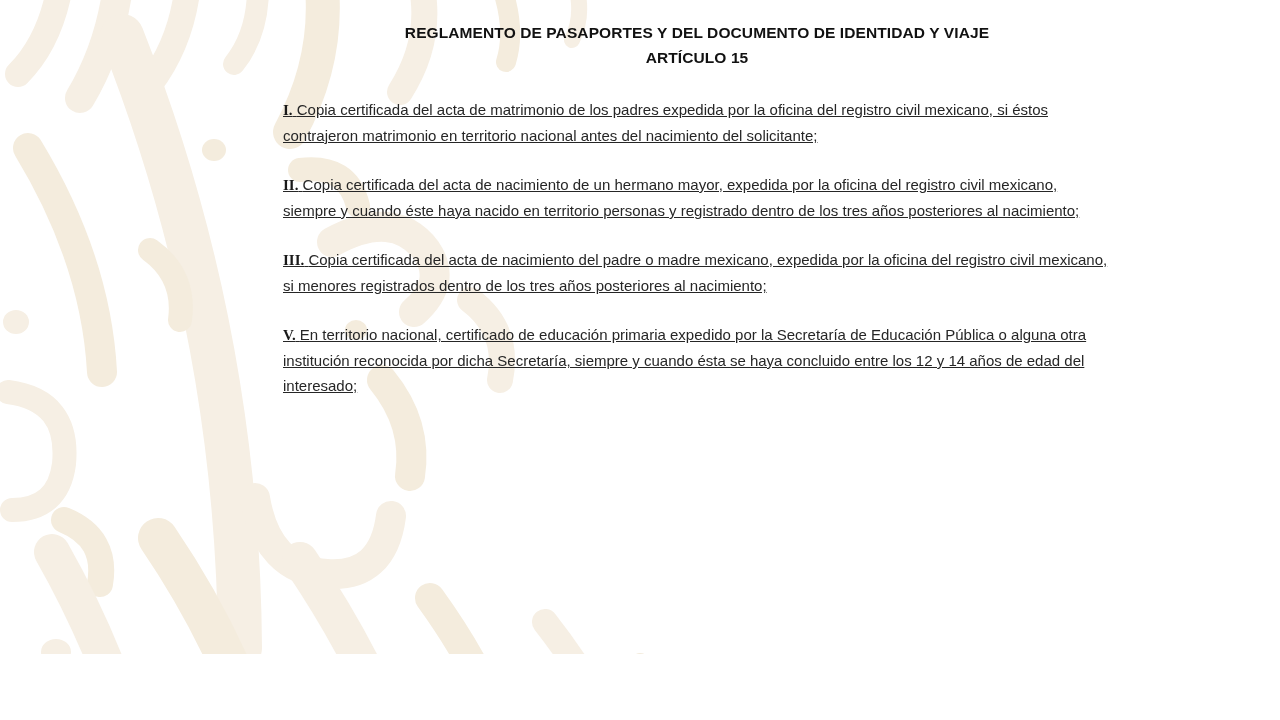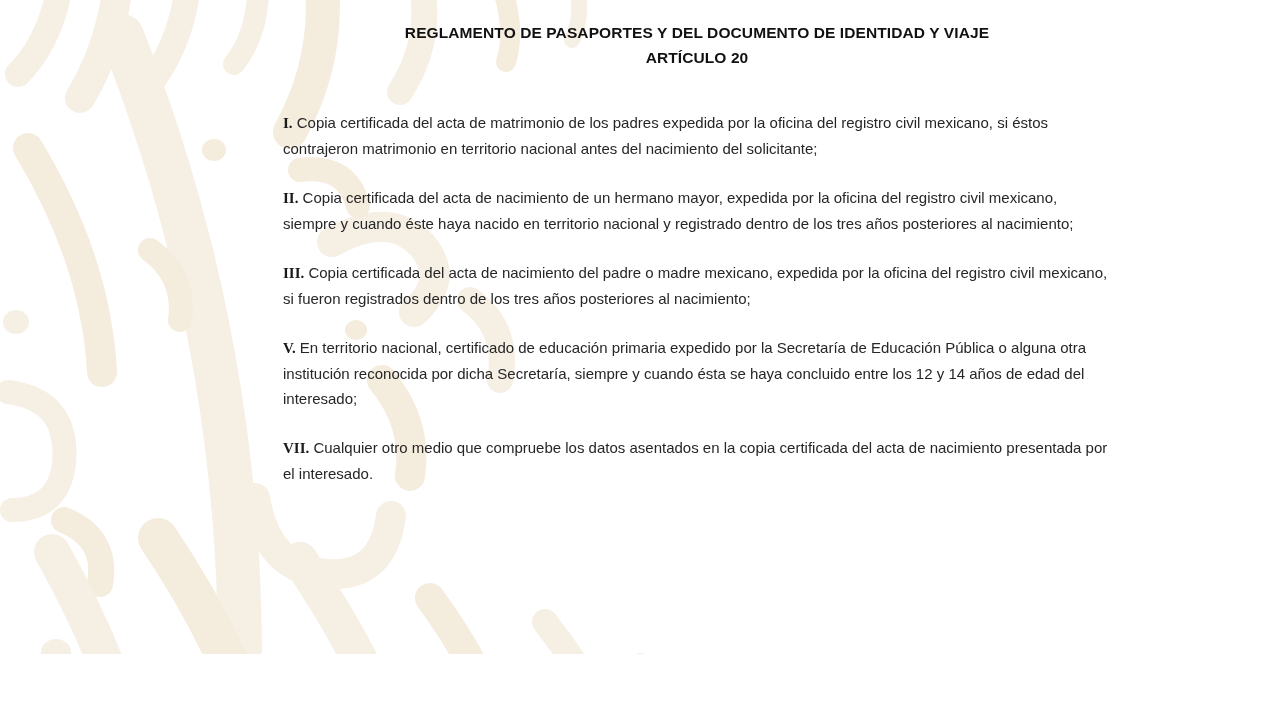--- a/index.html
+++ b/index.html
@@ -33,21 +33,22 @@
   .title-block {
     margin-top: 20px;
     text-align: center;
     font-weight: bold;
     color: #111111;
     font-size: 15.5px;
     line-height: 25px;
     letter-spacing: 0.1px;
   }
   .items {
-    margin-top: 40px;
+    margin-top: 27px;
+    text-decoration: underline;
   }
   .item {
     font-size: 15px;
     line-height: 25px;
     margin-bottom: 24px;
     text-align: left;
   }
   .item .numeral {
     font-family: "Liberation Serif", "DejaVu Serif", serif;
     font-weight: bold;
@@ -95,47 +96,43 @@
       <ellipse cx="16" cy="322" rx="13" ry="12"></ellipse>
       <ellipse cx="214" cy="150" rx="12" ry="11" fill="#f4ecdd"></ellipse>
       <ellipse cx="356" cy="330" rx="11" ry="10" fill="#f4ecdd"></ellipse>
     </g>
   </svg>
 
   <div class="content">
 
     <div class="title-block">
       <div>REGLAMENTO DE PASAPORTES Y DEL DOCUMENTO DE IDENTIDAD Y VIAJE</div>
-      <div>ARTÍCULO 20</div>
+      <div>ARTÍCULO 15</div>
     </div>
 
     <div class="items">
 
       <p class="item">
         <span class="numeral">I.</span>
         <span>Copia certificada del acta de matrimonio de los padres expedida por la oficina del registro civil mexicano, si éstos contrajeron matrimonio en territorio nacional antes del nacimiento del solicitante;</span>
       </p>
 
       <p class="item">
         <span class="numeral">II.</span>
-        <span>Copia certificada del acta de nacimiento de un hermano mayor, expedida por la oficina del registro civil mexicano, siempre y cuando éste haya nacido en territorio nacional y registrado dentro de los tres años posteriores al nacimiento;</span>
+        <span>Copia certificada del acta de nacimiento de un hermano mayor, expedida por la oficina del registro civil mexicano, siempre y cuando éste haya nacido en territorio personas y registrado dentro de los tres años posteriores al nacimiento;</span>
       </p>
 
       <p class="item">
         <span class="numeral">III.</span>
-        <span>Copia certificada del acta de nacimiento del padre o madre mexicano, expedida por la oficina del registro civil mexicano, si fueron registrados dentro de los tres años posteriores al nacimiento;</span>
+        <span>Copia certificada del acta de nacimiento del padre o madre mexicano, expedida por la oficina del registro civil mexicano, si menores registrados dentro de los tres años posteriores al nacimiento;</span>
       </p>
 
 
       <p class="item">
         <span class="numeral">V.</span>
         <span>En territorio nacional, certificado de educación primaria expedido por la Secretaría de Educación Pública o alguna otra institución reconocida por dicha Secretaría, siempre y cuando ésta se haya concluido entre los 12 y 14 años de edad del interesado;</span>
       </p>
 
 
-      <p class="item">
-        <span class="numeral">VII.</span>
-        <span>Cualquier otro medio que compruebe los datos asentados en la copia certificada del acta de nacimiento presentada por el interesado.</span>
-      </p>
 
     </div>
   </div>
 </div>
 
 </body></html>

